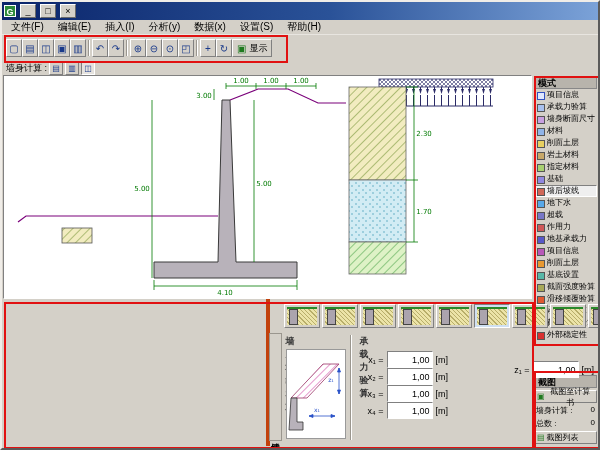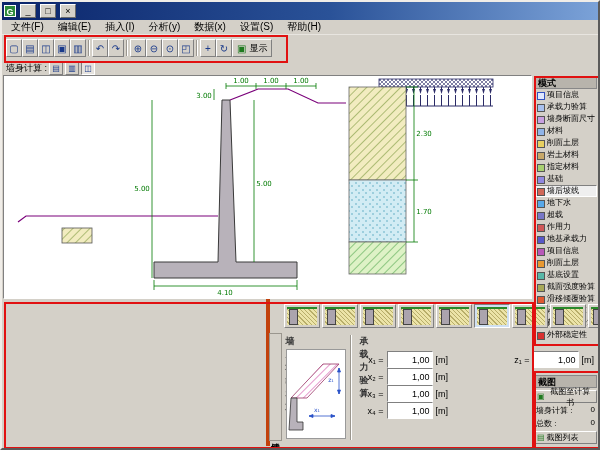--- a/index.html
+++ b/index.html
@@ -360,21 +360,21 @@
             <input class="ifield" value="1,00" style="">
             <span class="iunit">[m]</span>
           </div>
           <div class="irow">
             <span class="ilabel">x₄ =</span>
             <input class="ifield" value="1,00" style="">
             <span class="iunit">[m]</span>
           </div>
         </div>
 
-        <div class="icol" style="left:238px;top:50px;">
+        <div class="icol" style="left:238px;top:60px;">
           <div class="irow">
             <span class="ilabel">z₁ =</span>
             <input class="ifield" value="1,00" style="">
             <span class="iunit">[m]</span>
           </div>
         </div>
 
         <div class="vtab">
           <span>墙后坡线</span>
         </div>

